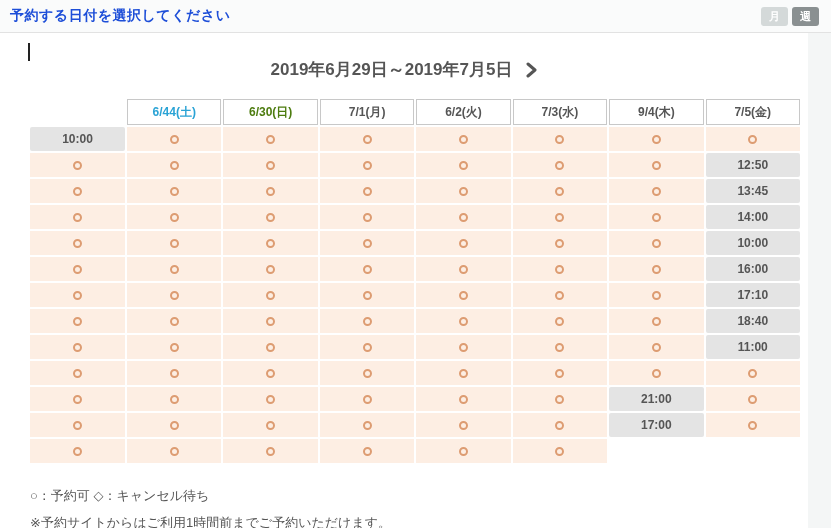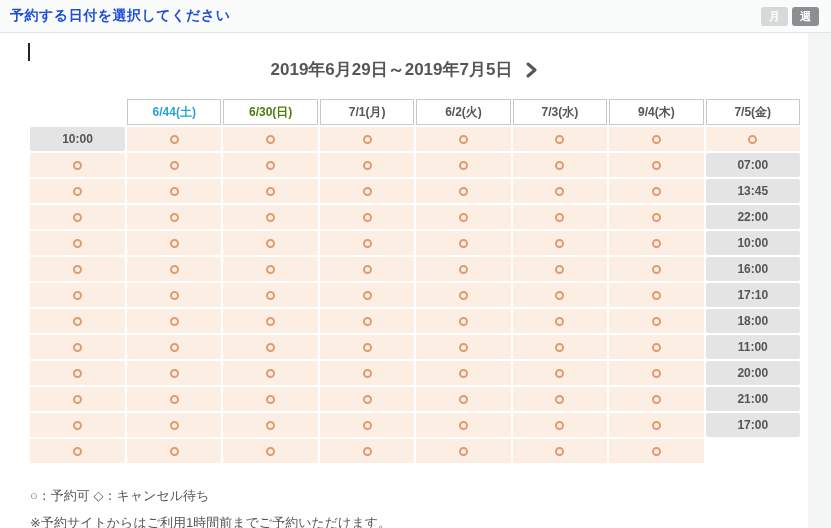--- a/index.html
+++ b/index.html
@@ -160,21 +160,21 @@
       </div>
       <div class="slot-cell" style="background: rgb(253, 238, 227);">
         <span class="ring" style="border-color: rgb(221, 156, 114);"></span>
       </div>
       <div class="slot-cell" style="background: rgb(253, 238, 227);">
         <span class="ring" style="border-color: rgb(221, 156, 114);"></span>
       </div>
       <div class="slot-cell" style="background: rgb(253, 238, 227);">
         <span class="ring" style="border-color: rgb(221, 156, 114);"></span>
       </div>
-      <div class="time-cell">07:00</div>
+      <div class="time-cell">12:50</div>
       <div class="slot-cell" style="background: rgb(253, 238, 227);">
         <span class="ring" style="border-color: rgb(221, 156, 114);"></span>
       </div>
       <div class="slot-cell" style="background: rgb(253, 238, 227);">
         <span class="ring" style="border-color: rgb(221, 156, 114);"></span>
       </div>
       <div class="slot-cell" style="background: rgb(253, 238, 227);">
         <span class="ring" style="border-color: rgb(221, 156, 114);"></span>
       </div>
       <div class="slot-cell" style="background: rgb(253, 238, 227);">
@@ -204,21 +204,21 @@
       </div>
       <div class="slot-cell" style="background: rgb(253, 238, 227);">
         <span class="ring" style="border-color: rgb(221, 156, 114);"></span>
       </div>
       <div class="slot-cell" style="background: rgb(253, 238, 227);">
         <span class="ring" style="border-color: rgb(221, 156, 114);"></span>
       </div>
       <div class="slot-cell" style="background: rgb(253, 238, 227);">
         <span class="ring" style="border-color: rgb(221, 156, 114);"></span>
       </div>
-      <div class="time-cell">22:00</div>
+      <div class="time-cell">14:00</div>
       <div class="slot-cell" style="background: rgb(253, 238, 227);">
         <span class="ring" style="border-color: rgb(221, 156, 114);"></span>
       </div>
       <div class="slot-cell" style="background: rgb(253, 238, 227);">
         <span class="ring" style="border-color: rgb(221, 156, 114);"></span>
       </div>
       <div class="slot-cell" style="background: rgb(253, 238, 227);">
         <span class="ring" style="border-color: rgb(221, 156, 114);"></span>
       </div>
       <div class="slot-cell" style="background: rgb(253, 238, 227);">
@@ -292,21 +292,21 @@
       </div>
       <div class="slot-cell" style="background: rgb(253, 238, 227);">
         <span class="ring" style="border-color: rgb(221, 156, 114);"></span>
       </div>
       <div class="slot-cell" style="background: rgb(253, 238, 227);">
         <span class="ring" style="border-color: rgb(221, 156, 114);"></span>
       </div>
       <div class="slot-cell" style="background: rgb(253, 238, 227);">
         <span class="ring" style="border-color: rgb(221, 156, 114);"></span>
       </div>
-      <div class="time-cell">18:00</div>
+      <div class="time-cell">18:40</div>
       <div class="slot-cell" style="background: rgb(253, 238, 227);">
         <span class="ring" style="border-color: rgb(221, 156, 114);"></span>
       </div>
       <div class="slot-cell" style="background: rgb(253, 238, 227);">
         <span class="ring" style="border-color: rgb(221, 156, 114);"></span>
       </div>
       <div class="slot-cell" style="background: rgb(253, 238, 227);">
         <span class="ring" style="border-color: rgb(221, 156, 114);"></span>
       </div>
       <div class="slot-cell" style="background: rgb(253, 238, 227);">
@@ -336,21 +336,20 @@
       </div>
       <div class="slot-cell" style="background: rgb(253, 238, 227);">
         <span class="ring" style="border-color: rgb(221, 156, 114);"></span>
       </div>
       <div class="slot-cell" style="background: rgb(253, 238, 227);">
         <span class="ring" style="border-color: rgb(221, 156, 114);"></span>
       </div>
       <div class="slot-cell" style="background: rgb(253, 238, 227);">
         <span class="ring" style="border-color: rgb(221, 156, 114);"></span>
       </div>
-      <div class="time-cell">20:00</div>
       <div class="slot-cell" style="background: rgb(253, 238, 227);">
         <span class="ring" style="border-color: rgb(221, 156, 114);"></span>
       </div>
       <div class="slot-cell" style="background: rgb(253, 238, 227);">
         <span class="ring" style="border-color: rgb(221, 156, 114);"></span>
       </div>
       <div class="slot-cell" style="background: rgb(253, 238, 227);">
         <span class="ring" style="border-color: rgb(221, 156, 114);"></span>
       </div>
       <div class="slot-cell" style="background: rgb(253, 238, 227);">

